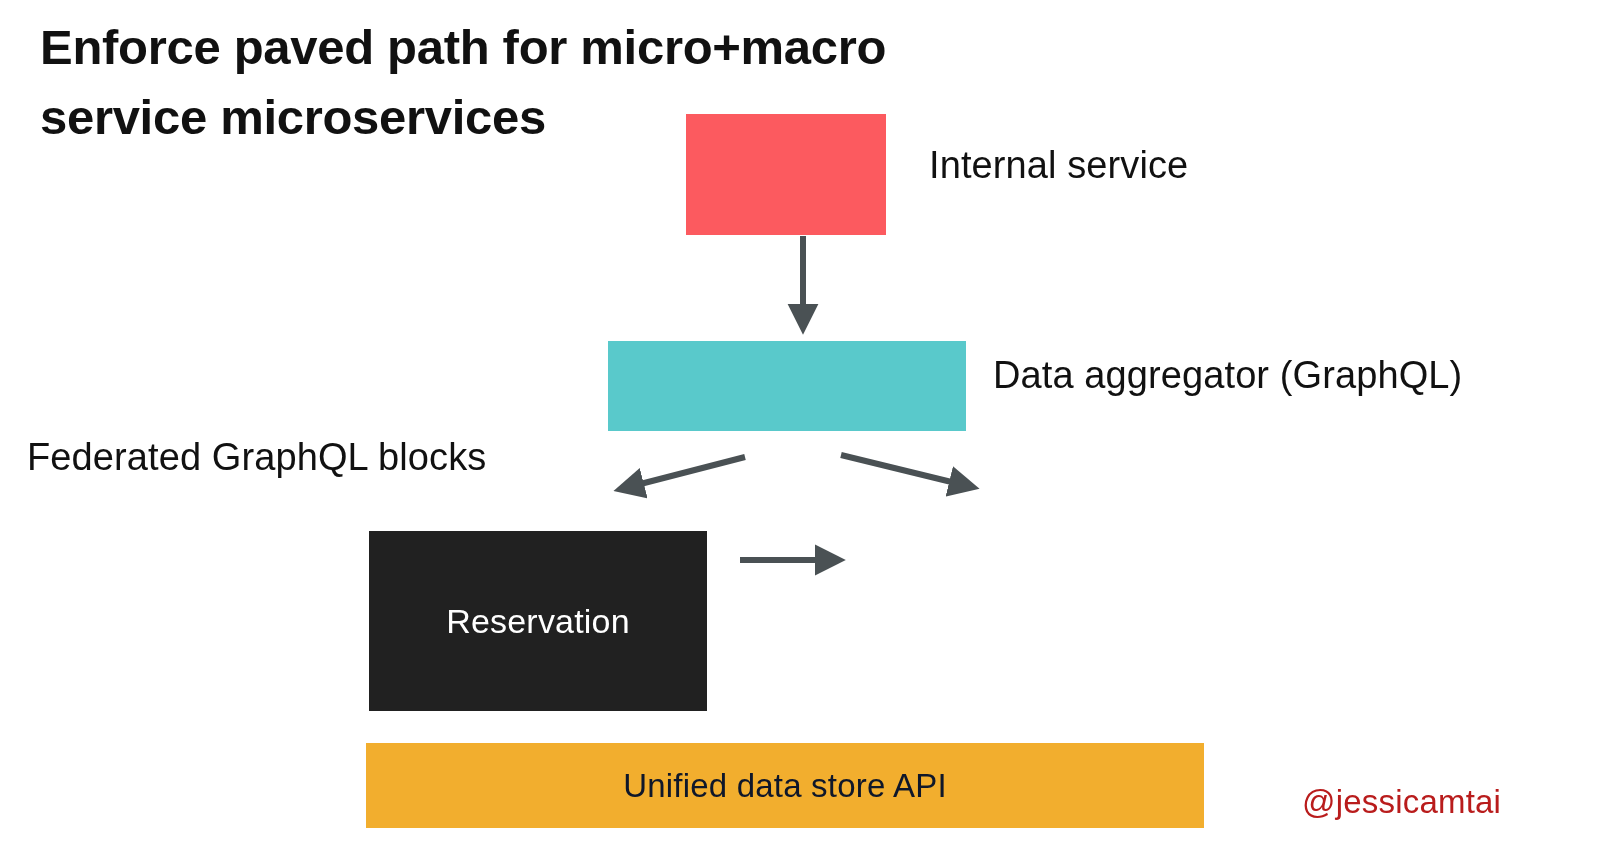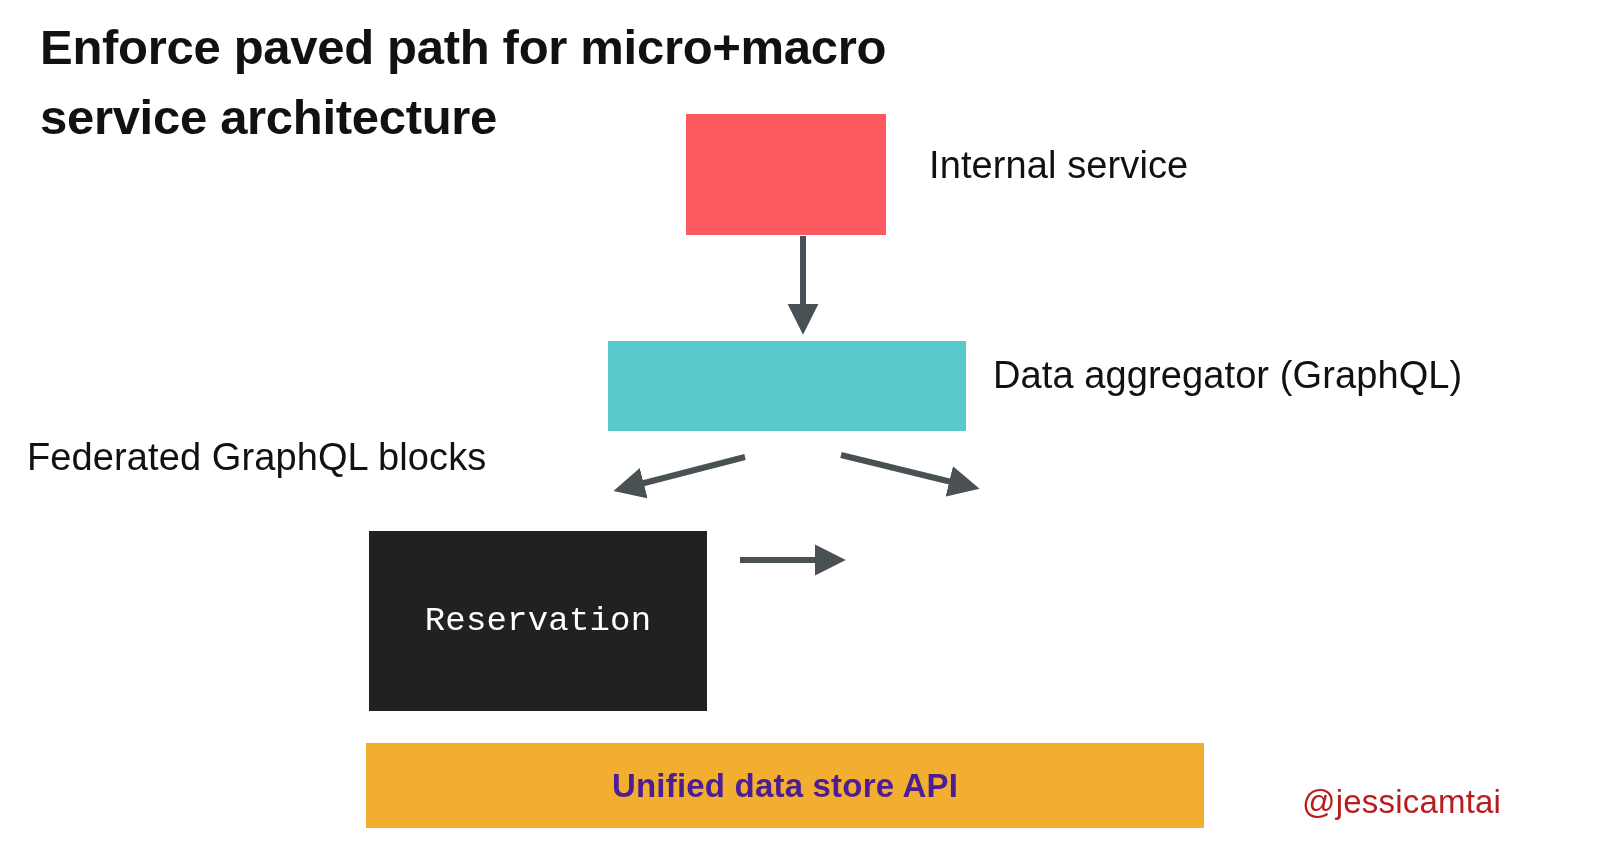--- a/index.html
+++ b/index.html
@@ -62,21 +62,20 @@
     display: flex;
     align-items: center;
     justify-content: center;
   }
   .svc-block .svc-label {
     color: #ffffff;
     font-size: 34px;
     font-weight: 400;
     line-height: 40px;
     letter-spacing: 0.2px;
-    font-family: Liberation Mono, monospace;
   }
   .svc-reservation {
     left: 369px;
     top: 531px;
     width: 338px;
     height: 180px;
   }
   .svc-user {
     left: 857px;
     top: 531px;
@@ -89,23 +88,23 @@
     left: 366px;
     top: 743px;
     width: 838px;
     height: 85px;
     background: #f2ae2e;
     display: flex;
     align-items: center;
     justify-content: center;
   }
   .bar-datastore .bar-label {
-    color: #4c1d95;
+    color: #0f172a;
     font-size: 33px;
-    font-weight: 700;
+    font-weight: 400;
     letter-spacing: 0.2px;
   }
 
   
   .side-label {
     position: absolute;
     color: #111111;
     font-size: 38px;
     font-weight: 400;
     line-height: 46px;
@@ -150,21 +149,21 @@
     pointer-events: none;
   }
 </style>
 </head>
 <body>
 
 <div id="slide">
 
   <div class="title">
     <span class="line">Enforce paved path for micro+macro</span>
-    <span class="line">service architecture</span>
+    <span class="line">service microservices</span>
   </div>
 
   <svg class="arrows" viewBox="0 0 1600 858" width="1600" height="858" xmlns="http://www.w3.org/2000/svg">
     <defs>
       <marker id="ah" markerWidth="5.2" markerHeight="5.2" refX="3.9" refY="2.6" orient="auto">
         <path d="M0,0 L5.2,2.6 L0,5.2 z" fill="#4a5154"></path>
       </marker>
     </defs>
 
     <line x1="803" y1="236" x2="803" y2="327" stroke="#4a5154" stroke-width="6" marker-end="url(#ah)"></line>

